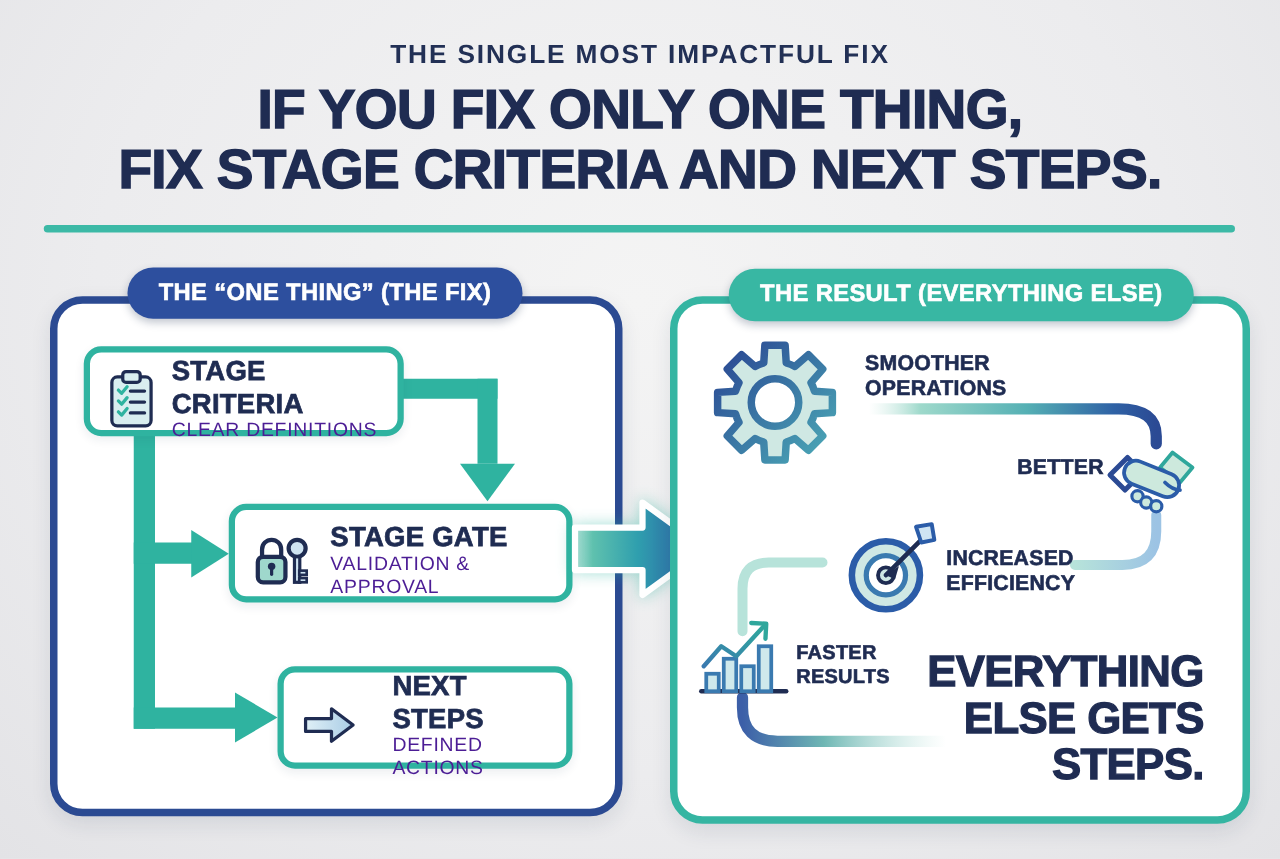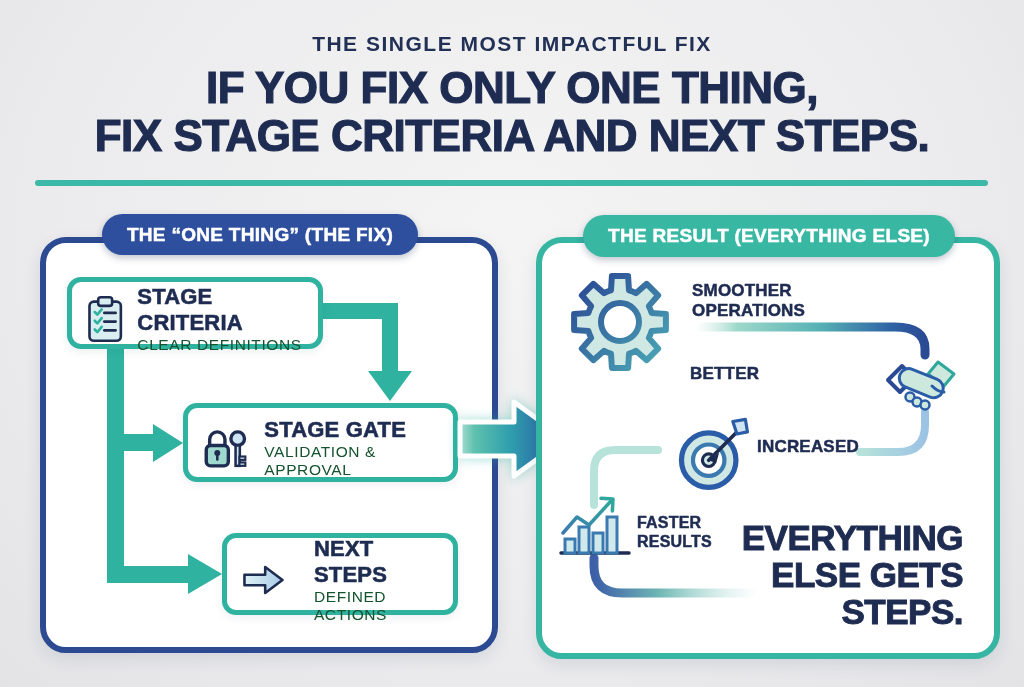--- a/index.html
+++ b/index.html
@@ -22,21 +22,21 @@
   .pill{border-radius:22px;color:#ffffff;font-weight:800;font-size:19px;letter-spacing:.3px;
         display:flex;align-items:center;justify-content:center;box-shadow:0 3px 7px rgba(30,45,80,.28);
         -webkit-text-stroke:.5px #fff;}
   .pill-left{left:102px;top:214px;width:316px;height:41px;background:#2d4f9e;}
   .pill-right{left:583px;top:215px;width:372px;height:42px;background:#38b7a3;}
 
   
   .node{background:#fff;border:5px solid #2fb3a0;border-radius:14px;display:flex;align-items:center;
         gap:13px;padding:11px 10px 0 14px;box-shadow:0 3px 8px rgba(30,45,80,.08);box-sizing:border-box;}
   .node-title{font-size:22px;font-weight:800;color:#1f2c52;letter-spacing:.2px;-webkit-text-stroke:.6px #1f2c52;}
-  .node-sub{font-size:15.5px;font-weight:500;color:#14532d;letter-spacing:.6px;margin-top:0;}
+  .node-sub{font-size:15.5px;font-weight:500;color:#4c1d95;letter-spacing:.6px;margin-top:0;}
   .box1{left:67px;top:277px;width:256px;height:72px;}
   .box2{left:183px;top:403px;width:275px;height:79px;}
   .box3{left:222px;top:533px;width:236px;height:82px;gap:28px;}
 
   
   .bar{background:#2fb3a0;}
   .connA-h{left:322px;top:303px;width:76px;height:16px;}
   .connA-v{left:382px;top:303px;width:16px;height:68px;}
   .connA-head{left:368px;top:371px;width:0;height:0;border-left:22px solid transparent;
               border-right:22px solid transparent;border-top:30px solid #2fb3a0;}
@@ -45,21 +45,21 @@
   .connB1-head{left:153px;top:424px;width:0;height:0;border-top:19px solid transparent;
                border-bottom:19px solid transparent;border-left:30px solid #2fb3a0;}
   .connB2-h{left:107px;top:566px;width:84px;height:17px;}
   .connB2-head{left:188px;top:554px;width:0;height:0;border-top:20px solid transparent;
                border-bottom:20px solid transparent;border-left:34px solid #2fb3a0;}
 
   
   .result-label{font-size:17px;font-weight:800;color:#1f2c52;line-height:1.18;letter-spacing:.2px;
                 -webkit-text-stroke:.5px #1f2c52;}
   .lab-smoother{left:692px;top:281px;width:150px;text-align:left;}
-  .lab-better{left:690px;top:364px;width:193px;text-align:left;}
+  .lab-better{left:690px;top:364px;width:193px;text-align:right;}
   .lab-increased{left:757px;top:437px;width:150px;text-align:left;}
   .lab-faster{left:637px;top:514px;width:110px;text-align:left;font-size:16px;}
   .conclusion{left:640px;top:519px;width:323px;text-align:right;font-size:35px;line-height:37px;
               font-weight:800;color:#1f2c52;letter-spacing:-0.5px;-webkit-text-stroke:1px #1f2c52;}
 </style>
 </head>
 <body>
 
 <div class="stage">
 
@@ -227,20 +227,21 @@
 
   <div class="abs result-label lab-smoother">
     <div>SMOOTHER</div>
     <div>OPERATIONS</div>
   </div>
   <div class="abs result-label lab-better">
     <div>BETTER</div>
   </div>
   <div class="abs result-label lab-increased">
     <div>INCREASED</div>
+    <div>EFFICIENCY</div>
   </div>
   <div class="abs result-label lab-faster">
     <div>FASTER</div>
     <div>RESULTS</div>
   </div>
 
   <div class="abs conclusion">
     <div>EVERYTHING</div>
     <div>ELSE GETS</div>
     <div>STEPS.</div>

